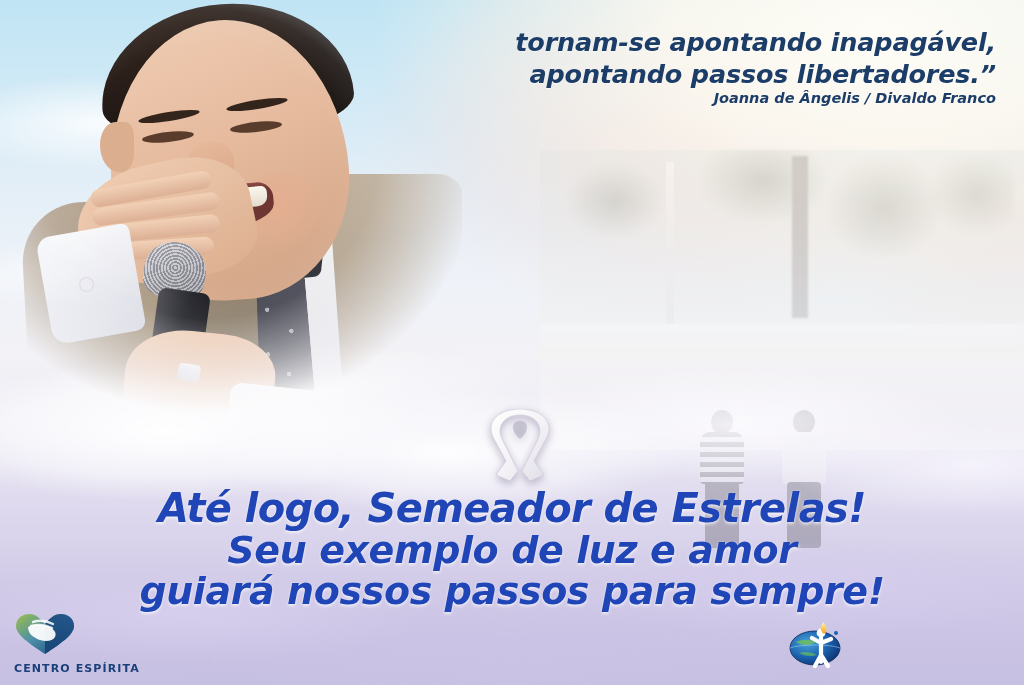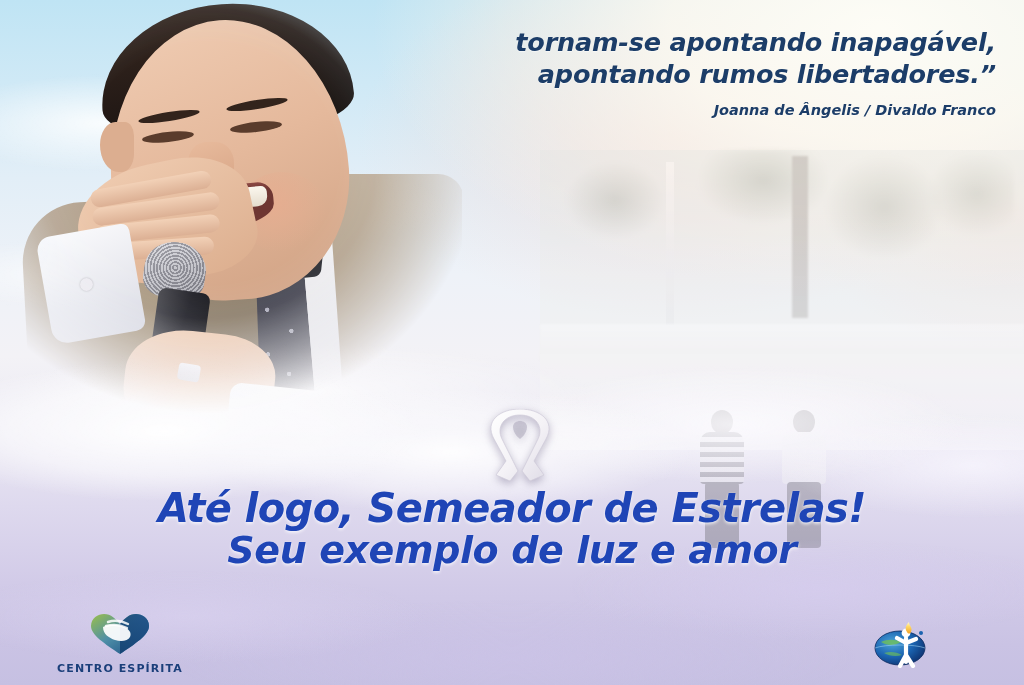--- a/index.html
+++ b/index.html
@@ -252,21 +252,20 @@
   .quote .line{
     font-family:"DejaVu Sans", sans-serif;
     font-style:italic; font-weight:700;
     font-size:25.5px; line-height:32px;
     letter-spacing:-0.2px;
     color:#1c3d68;
     white-space:nowrap;
     text-shadow:0 1px 1px rgba(255,255,255,.55);
   }
   .quote .attrib{
-    margin-top:12px;
     font-family:"DejaVu Sans", sans-serif;
     font-style:italic; font-weight:700;
     font-size:14.5px; color:#1c3d68;
     text-shadow:0 1px 1px rgba(255,255,255,.55);
   }
 
   
   .ribbon{
     position:absolute; left:482px; top:409px; width:76px; height:78px;
     filter:drop-shadow(0 3px 4px rgba(90,80,120,.40));
@@ -283,21 +282,21 @@
     white-space:nowrap;
     text-shadow:0 2px 3px rgba(255,255,255,.62), 0 0 1px rgba(255,255,255,.9);
   }
   .headline .hl.l1{ font-size:40px; line-height:44px; letter-spacing:-0.6px; }
   .headline .hl.l2{ font-size:38px; line-height:40px; letter-spacing:-0.4px; }
   .headline .hl.l3{ font-size:38px; line-height:42px; letter-spacing:-0.4px; }
 
   
   .logo{
     position:absolute; bottom:10px;
-    display:flex; flex-direction:column; align-items:center;
+    display:flex; flex-direction:column; align-items:flex-start;
   }
   .logo.left{ left:14px; width:212px; }
   .logo.right{ right:8px; width:230px; }
   .logo .mark{ margin-bottom:3px; }
   .logo .txt{ text-align:center; color:#1b3f7a; }
   .logo .t1{
     font-family:"DejaVu Sans", sans-serif;
     font-size:11px; font-weight:700; letter-spacing:1.1px; line-height:13px;
   }
   .logo .t2{
@@ -370,21 +369,21 @@
       <div class="pt-mic-head"></div>
       <div class="pt-mic-body"></div>
       <div class="pt-hand2"></div>
       <div class="pt-ring"></div>
       <div class="pt-cuff2"></div>
     </div>
   </div>
 
   <div class="quote">
     <div class="line">tornam-se apontando inapagável,</div>
-    <div class="line">apontando rumos libertadores.”</div>
+    <div class="line">apontando passos libertadores.”</div>
     <div class="attrib">Joanna de Ângelis / Divaldo Franco</div>
   </div>
 
   <div class="ribbon">
     <svg viewBox="0 0 76 78" width="76" height="78" aria-hidden="true">
       <defs>
         <linearGradient id="rg" x1="0" y1="0" x2="1" y2="1">
           <stop offset="0%" stop-color="#ffffff"></stop>
           <stop offset="55%" stop-color="#f4f2f6"></stop>
           <stop offset="100%" stop-color="#dedbe6"></stop>
@@ -393,20 +392,21 @@
       <path d="M38 6 C22 6 14 18 20 30 L36 62 L28 72 L14 66 L24 52
                L12 30 C2 12 18 0 38 0 C58 0 74 12 64 30 L52 52 L62 66
                L48 72 L40 62 L56 30 C62 18 54 6 38 6 Z" fill="url(#rg)" stroke="#cfcad9" stroke-width="0.7"></path>
       <path d="M31 18 C31 10 45 10 45 18 C45 25 38 30 38 30 C38 30 31 25 31 18 Z" fill="#9e99ad" opacity=".45"></path>
     </svg>
   </div>
 
   <div class="headline">
     <div class="hl l1">Até logo, Semeador de Estrelas!</div>
     <div class="hl l2">Seu exemplo de luz e amor</div>
+    <div class="hl l3">guiará nossos passos para sempre!</div>
   </div>
 
   <div class="logo left">
     <div class="mark">
       <svg viewBox="0 0 62 42" width="62" height="42" aria-hidden="true">
         <defs>
           <linearGradient id="hgA" x1="0" y1="0" x2="1" y2="1">
             <stop offset="0%" stop-color="#9bbf4a"></stop>
             <stop offset="45%" stop-color="#4e8fa8"></stop>
             <stop offset="100%" stop-color="#16467f"></stop>

